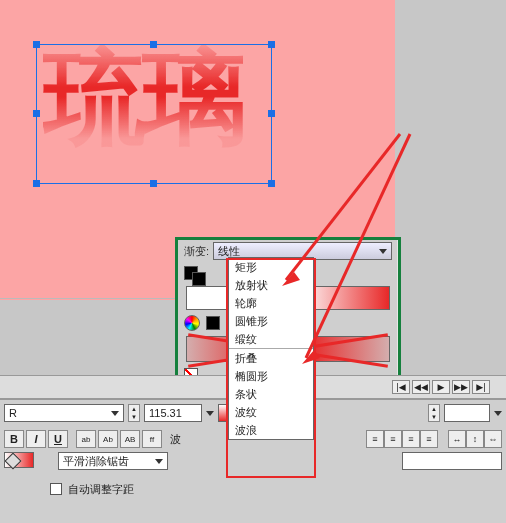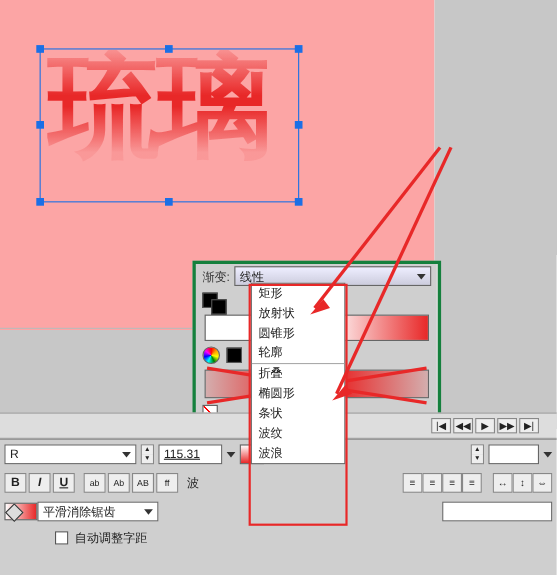--- a/index.html
+++ b/index.html
@@ -68,25 +68,25 @@
 
   
   .timeline { position:absolute; left:0; top:375px; width:506px; height:24px; background:#ddd; border-top:1px solid #999; border-bottom:1px solid #999; display:flex; align-items:center; }
   .timeline .ctrls { margin-left:auto; display:flex; gap:2px; padding-right:16px; }
   .timeline .tbtn { width:18px; height:14px; background:#eee; border:1px solid #888; display:flex; align-items:center; justify-content:center; font-size:9px; }
 
   
   .propbar { position:absolute; left:0; top:399px; width:506px; height:124px; background:#cfcfcf; border-top:1px solid #999; }
   .propbar .row1 { display:flex; align-items:center; height:26px; padding:2px 4px; gap:4px; }
   .propbar .row2 { display:flex; align-items:center; height:26px; padding:0 4px; gap:2px; }
-  .propbar .row3 { display:flex; align-items:center; height:26px; padding:0 4px; gap:0; }
+  .propbar .row3 { display:flex; height:26px; padding:0 4px; gap:24px; }
   .propbar .row4 { display:flex; align-items:center; height:22px; padding:0 4px; gap:6px; }
   .input { height:18px; background:#fff; border:1px solid #666; padding:0 4px; display:flex; align-items:center; }
   .fontbox { width:120px; }
-  .sizebox { width:58px;text-decoration:underline; }
+  .sizebox { width:58px; }
   .mini-grad { width:22px; height:18px; border:1px solid #666; background:linear-gradient(to bottom,#fff,#e82828); }
   .tbtn2 { width:20px; height:18px; background:#eee; border:1px solid #888; display:flex; align-items:center; justify-content:center; font-weight:bold; }
   .tbtn2.i { font-style:italic; }
   .tbtn2.u { text-decoration:underline; }
   .redpen { width:30px; height:16px; border:1px solid #666; background:linear-gradient(to right,#fff,#e82828); position:relative; }
   .redpen::before { content:""; position:absolute; left:2px; top:2px; width:10px; height:10px; border:1px solid #333; transform:rotate(45deg); background:#ddd; }
   .seg { display:flex; gap:0; }
   .seg .s { width:18px; height:18px; border:1px solid #888; background:#eee; display:flex; align-items:center; justify-content:center; font-size:9px; }
   .chk { width:12px; height:12px; border:1px solid #555; background:#fff; display:inline-block; }
   .dropdown2 { height:18px; background:#fff; border:1px solid #666; display:flex; align-items:center; padding:0 4px; gap:4px; }
@@ -139,22 +139,23 @@
   <div class="panel-row">
     <div class="sw" style="background:#fff;position:relative;">
       <div style="position:absolute;left:0;top:0;right:0;bottom:0;background:linear-gradient(45deg,transparent 45%,red 45%,red 55%,transparent 55%);"></div>
     </div>
   </div>
 </div>
 
 <div class="menu">
   <div class="mitem">矩形</div>
   <div class="mitem">放射状</div>
+  <div class="mitem">轮廓</div>
   <div class="mitem">圆锥形</div>
-  <div class="mitem">轮廓</div>
+  <div class="mitem">缎纹</div>
   <div class="sep"></div>
   <div class="mitem">折叠</div>
   <div class="mitem">椭圆形</div>
   <div class="mitem">条状</div>
   <div class="mitem">波纹</div>
   <div class="mitem">波浪</div>
 </div>
 
 <div class="callout-rect"></div>
 

